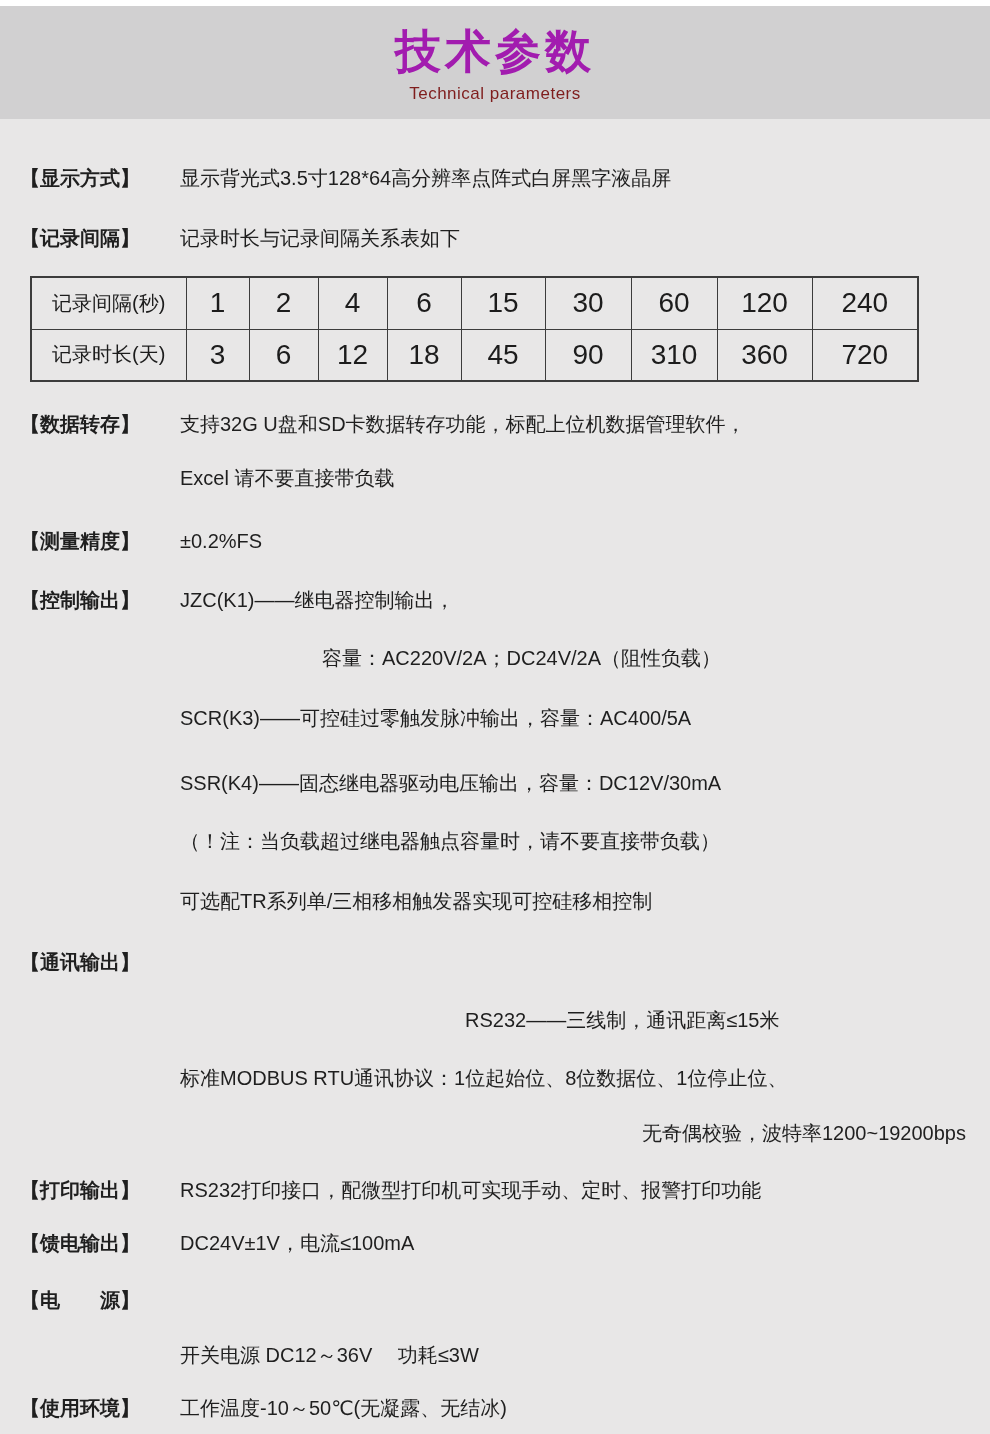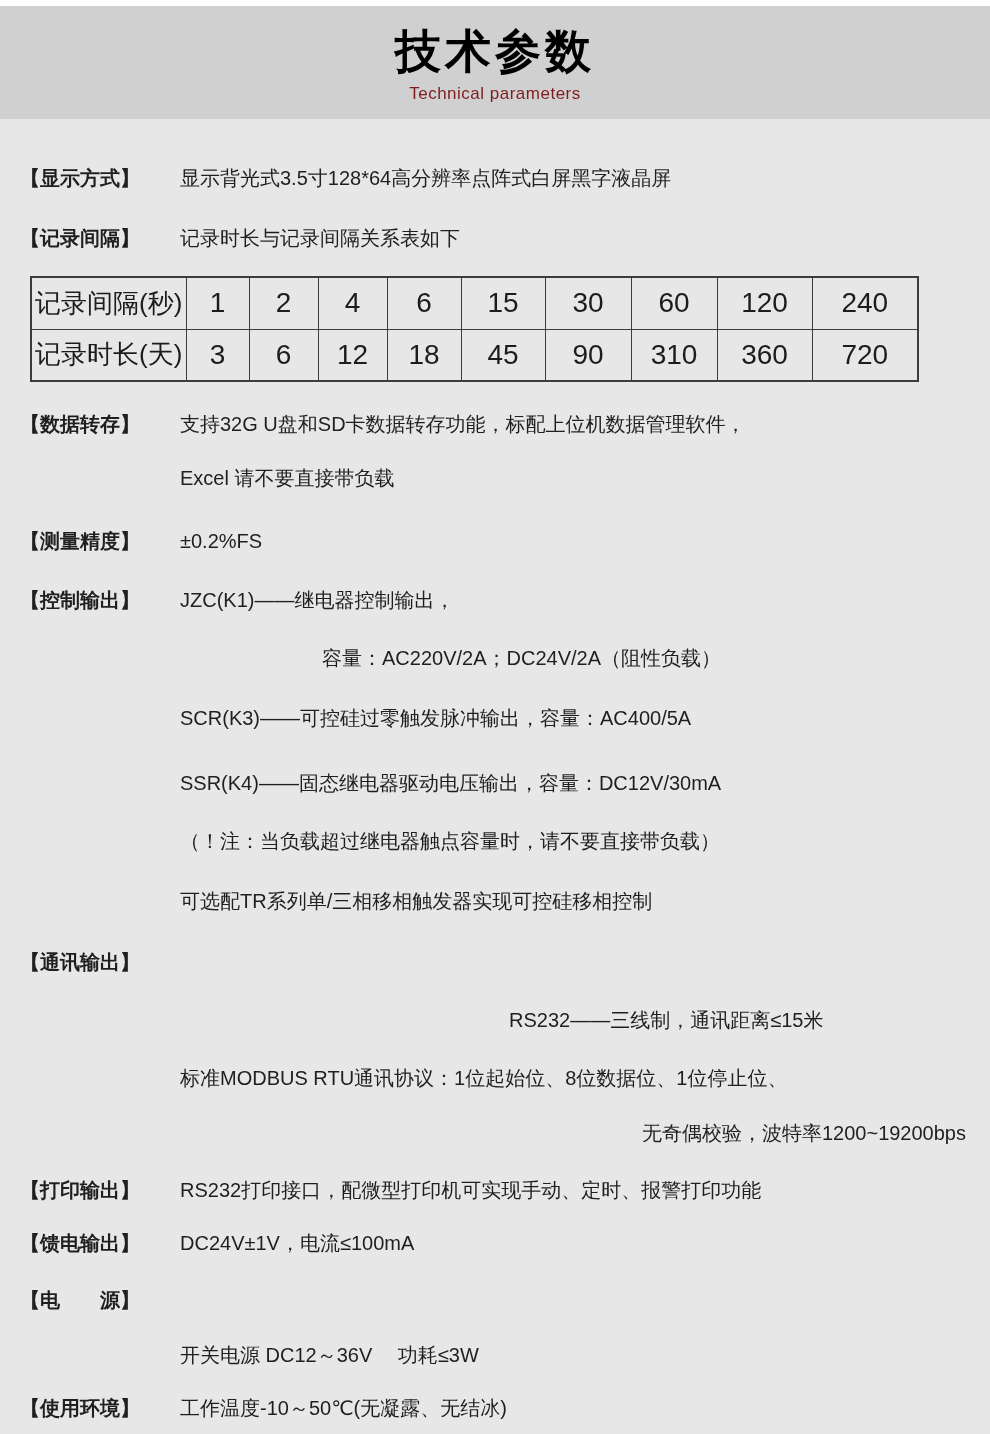--- a/index.html
+++ b/index.html
@@ -10,42 +10,42 @@
     font-family:"Liberation Sans","DejaVu Sans",sans-serif;
     color:#1f1f1f;
     overflow:hidden;
   }
   .top-strip { position:absolute; top:0; left:0; width:990px; height:6px; background:#ffffff; }
   .band {
     position:absolute; top:6px; left:0; width:990px; height:113px;
     background:#d1d0d1; text-align:center;
   }
   .title {
-    padding-top:15px; font-size:46px; font-weight:900; letter-spacing:4px; color:#000000;
+    padding-top:15px; font-size:46px; font-weight:900; letter-spacing:4px; color:#a21caf;
   }
   .subtitle { font-size:17px; color:#7f1d1d; letter-spacing:0.5px; margin-top:1px; }
   .line {
     position:absolute; left:0; width:990px; height:34px; line-height:34px;
     font-size:20px; font-weight:500; white-space:nowrap;
   }
   .lbl { position:absolute; left:20px; font-weight:700; }
   .txt { position:absolute; left:180px; }
   .txt.ind2 { left:322px; }
-  .txt.ind3 { left:465px;margin-left:44px; }
+  .txt.ind3 { left:465px; }
   .txt.rgt  { left:auto; right:24px; }
   table.spec {
     position:absolute; top:276px; left:30px; width:888px;
     border-collapse:collapse; table-layout:fixed;
     font-size:28px; border:2px solid #3c3c3c;
   }
   table.spec td {
     border:1px solid #3c3c3c; text-align:center; vertical-align:middle;
     height:52px; font-weight:500; color:#1c1c1c; padding:0;
   }
-  table.spec td.rowhead { font-size:26px; font-weight:500; }
+  table.spec td.rowhead { font-size:20px; font-weight:500; }
 </style>
 </head>
 <body>
 
 <div class="top-strip"></div>
 
 <div class="band">
   <div class="title">技术参数</div>
   <div class="subtitle">Technical parameters</div>
 </div>

